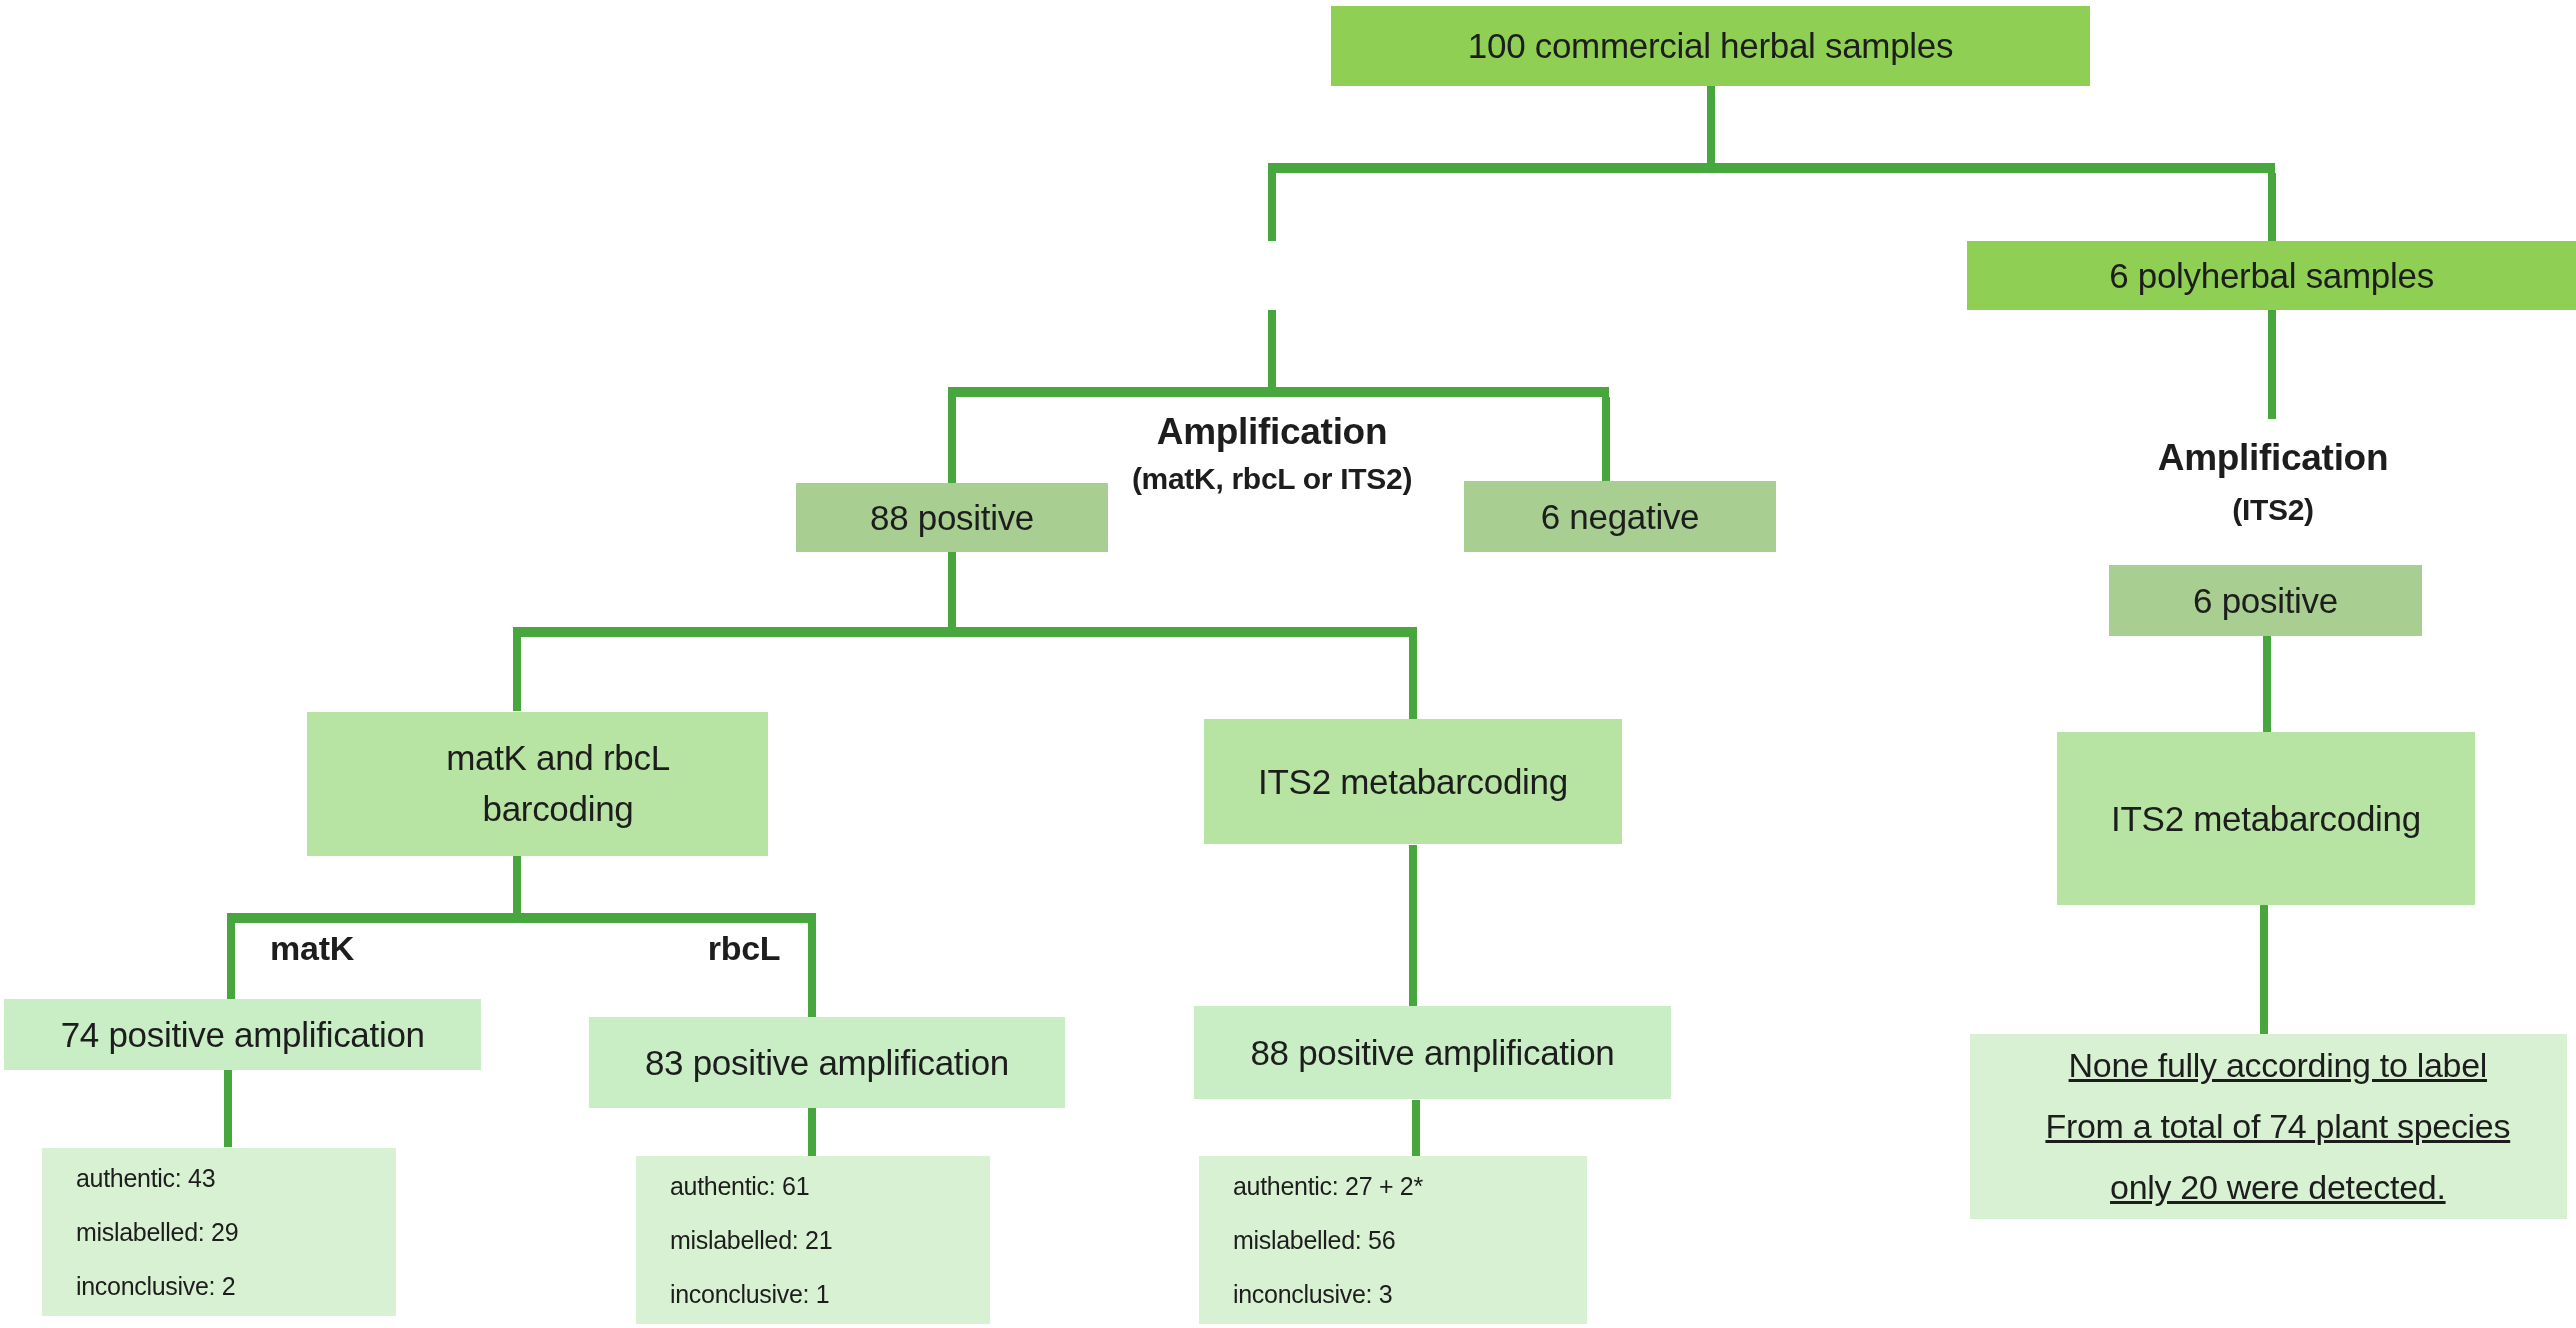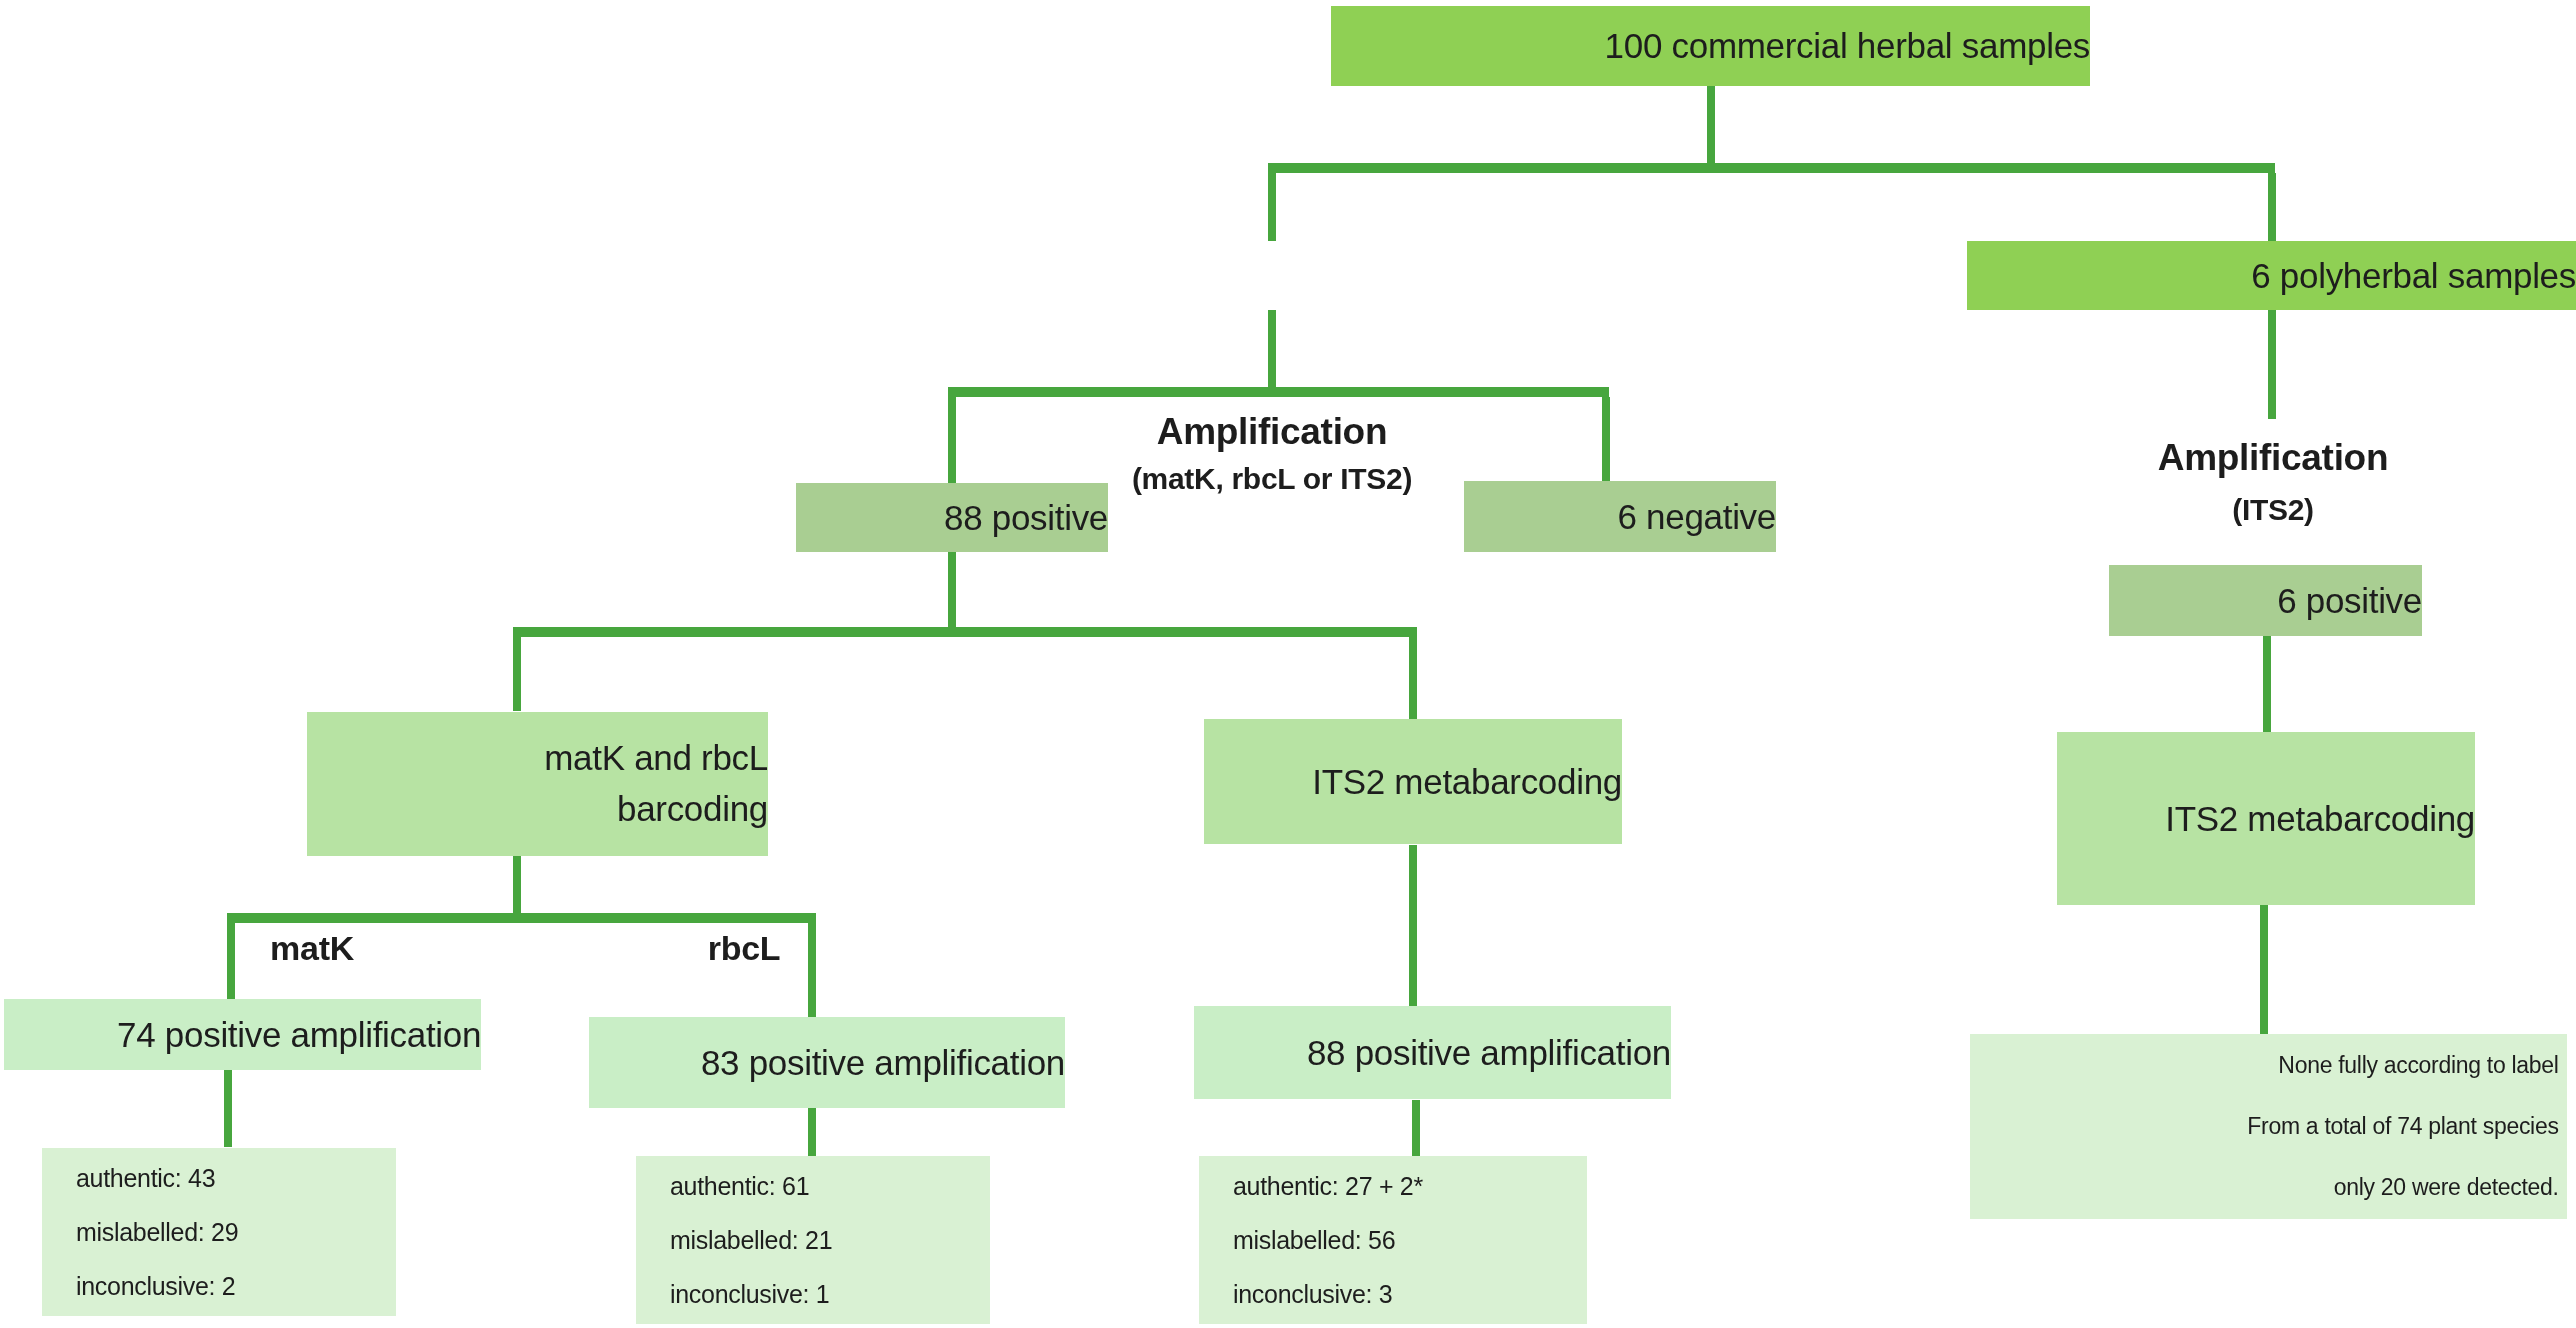--- a/index.html
+++ b/index.html
@@ -14,21 +14,21 @@
     background: #ffffff;
     overflow: hidden;
     font-family: "Liberation Sans", "DejaVu Sans", sans-serif;
     color: #1d1d1d;
     letter-spacing: -0.3px;
   }
   .node {
     position: absolute;
     display: flex;
     flex-direction: column;
-    align-items: flex-end;
+    align-items: center;
     justify-content: center;
     text-align: center;
     font-size: 35px;
     line-height: 1.35;
     color: #1d1d1d;
   }
   .node.bright { background: #8fd054; }
   .node.sage   { background: #a9ce92; }
   .node.light  { background: #b7e3a3; }
   .node.mint   { background: #c9eec6; }
@@ -36,28 +36,29 @@
   .node.leaf {
     align-items: flex-start;
     justify-content: center;
     text-align: left;
     padding-left: 34px;
     line-height: 54px;
     font-size: 25px;
     box-sizing: border-box;
   }
   .node.note-box {
-    align-items: flex-end;
+    align-items: center;
     justify-content: center;
     text-align: left;
     padding-left: 27px;
     padding-right: 8.4px;
     line-height: 61px;
-    font-size: 23px;
+    font-size: 34px;
     box-sizing: border-box;
+    text-decoration: underline;
   }
   .free-label {
     position: absolute;
     transform: translateX(-50%);
     white-space: nowrap;
     font-weight: 700;
     text-align: center;
     color: #1d1d1d;
   }
   .free-label.big   { font-size: 37px; }

